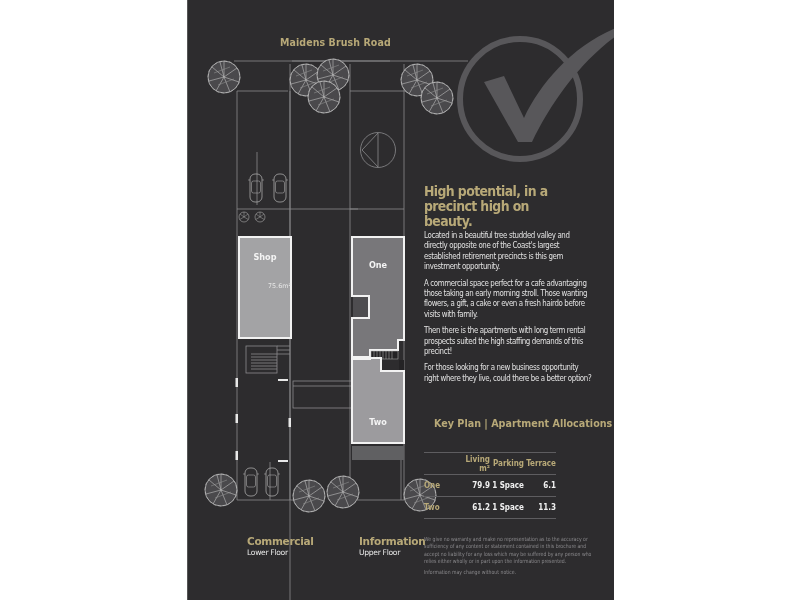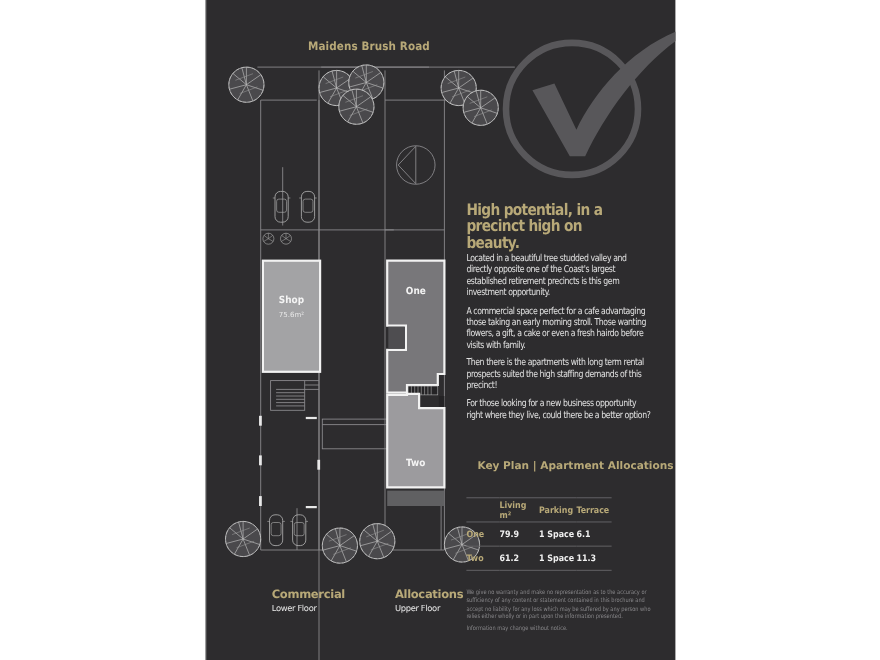--- a/index.html
+++ b/index.html
@@ -41,42 +41,42 @@
       font-family: "DejaVu Sans", sans-serif; letter-spacing: 0px;
       white-space: nowrap;
       padding-left: 10px;
     }
     .alloc-table {
       position: absolute; left: 236px; top: 452px; width: 132px;
       border-collapse: collapse;
       font-family: "DejaVu Sans Condensed", "DejaVu Sans", sans-serif;
     }
     .alloc-table th, .alloc-table td {
-      font-size: 8px; padding: 0; height: 21px; text-align: left;
+      font-size: 8px; padding: 0; height: 21px; text-align: right;
       border-bottom: 1px solid #5e5d60;
     }
     .alloc-table thead tr th { border-top: 1px solid #5e5d60; color: #b8a978; font-weight: bold; }
     .alloc-table td { color: #f0f0f0; font-weight: bold; }
     .alloc-table td.unit { color: #b8a978; text-align: left; font-weight: bold; }
     .disclaimer {
       position: absolute; left: 236px; top: 536px; width: 210px;
       color: #8a898c; font-size: 5.6px; line-height: 7.3px;
       font-family: "DejaVu Sans", sans-serif;
       transform: scaleX(0.82); transform-origin: left top;
     }
     .disclaimer p { margin: 0 0 4px 0; }
 
     .floor-label { position: absolute; font-family: "DejaVu Sans", sans-serif; margin-left: 11px; }
     .floor-label .name { color: #b8a978; font-weight: bold; font-size: 10.5px; display: block; letter-spacing: -0.3px; }
     .floor-label .sub { color: #e8e8e8; font-size: 7.6px; display: block; margin-top: 1px; letter-spacing: -0.3px; }
     .room-label {
       position: absolute; color: #f4f4f4; font-weight: bold; font-size: 9px;
       font-family: "DejaVu Sans Condensed", "DejaVu Sans", sans-serif; text-align: center;
     }
-    .room-area { position: absolute; color: #e8e8e8; font-size: 6.4px; font-family: "DejaVu Sans", sans-serif; text-align: center; }
+    .room-area { position: absolute; color: #e8e8e8; font-size: 6.4px; font-family: "DejaVu Sans", sans-serif; text-align: right; }
   </style>
 </head>
 <body>
 
 <div class="page">
 
   <svg class="watermark" width="426" height="200">
     <circle cx="332" cy="99" r="60" fill="none" stroke="#58575a" stroke-width="6"></circle>
     <path d="M296 82 L316 76 L336 118 C352 84 384 46 428 28 L428 36 C392 62 362 104 344 142 L330 142 Z" fill="#58575a"></path>
   </svg>
@@ -185,31 +185,31 @@
     <use href="#tree" x="229" y="80"></use>
     <use href="#tree" x="249" y="98"></use>
     <use href="#tree" x="33" y="490"></use>
     <use href="#tree" x="121" y="496"></use>
     <use href="#tree" x="155" y="492"></use>
     <use href="#tree" x="232" y="495"></use>
   </svg>
 
   <span class="road-label">Maidens Brush Road</span>
 
-  <span class="room-label" style="left:51px; top:268px; width:52px;">Shop</span>
+  <span class="room-label" style="left:51px; top:252px; width:52px;">Shop</span>
   <span class="room-area" style="left:51px; top:282px; width:52px;">75.6m²</span>
   <span class="room-label" style="left:164px; top:260px; width:52px;">One</span>
   <span class="room-label" style="left:164px; top:417px; width:52px;">Two</span>
 
   <div class="floor-label" style="left:48px; top:535px;">
     <span class="name">Commercial</span>
     <span class="sub">Lower Floor</span>
   </div>
   <div class="floor-label" style="left:160px; top:535px;">
-    <span class="name">Allocations</span>
+    <span class="name">Information</span>
     <span class="sub">Upper Floor</span>
   </div>
 
   <div class="headline">High potential, in a precinct high on beauty.</div>
 
   <div class="body-text">
     <p>Located in a beautiful tree studded valley and directly opposite one of the Coast's largest established retirement precincts is this gem investment opportunity.</p>
     <p>A commercial space perfect for a cafe advantaging those taking an early morning stroll. Those wanting flowers, a gift, a cake or even a fresh hairdo before visits with family.</p>
     <p>Then there is the apartments with long term rental prospects suited the high staffing demands of this precinct!</p>
     <p>For those looking for a new business opportunity right where they live, could there be a better option?</p>

